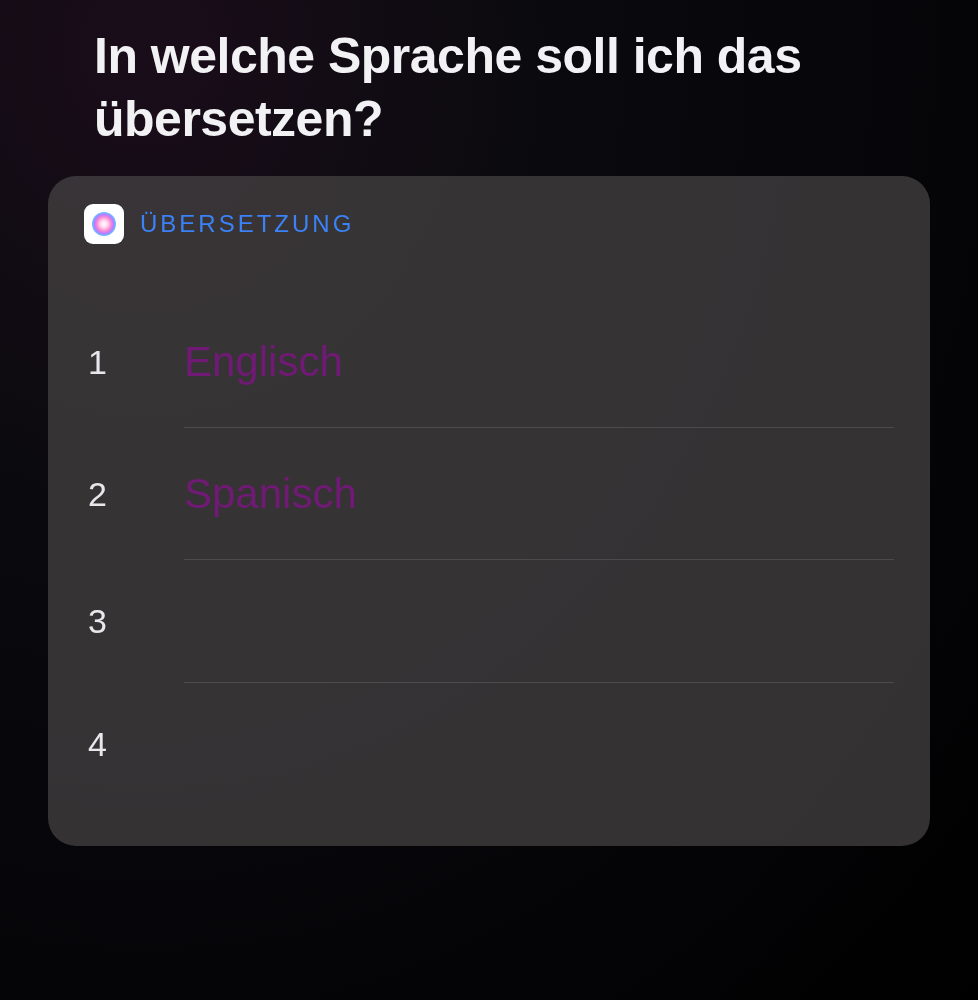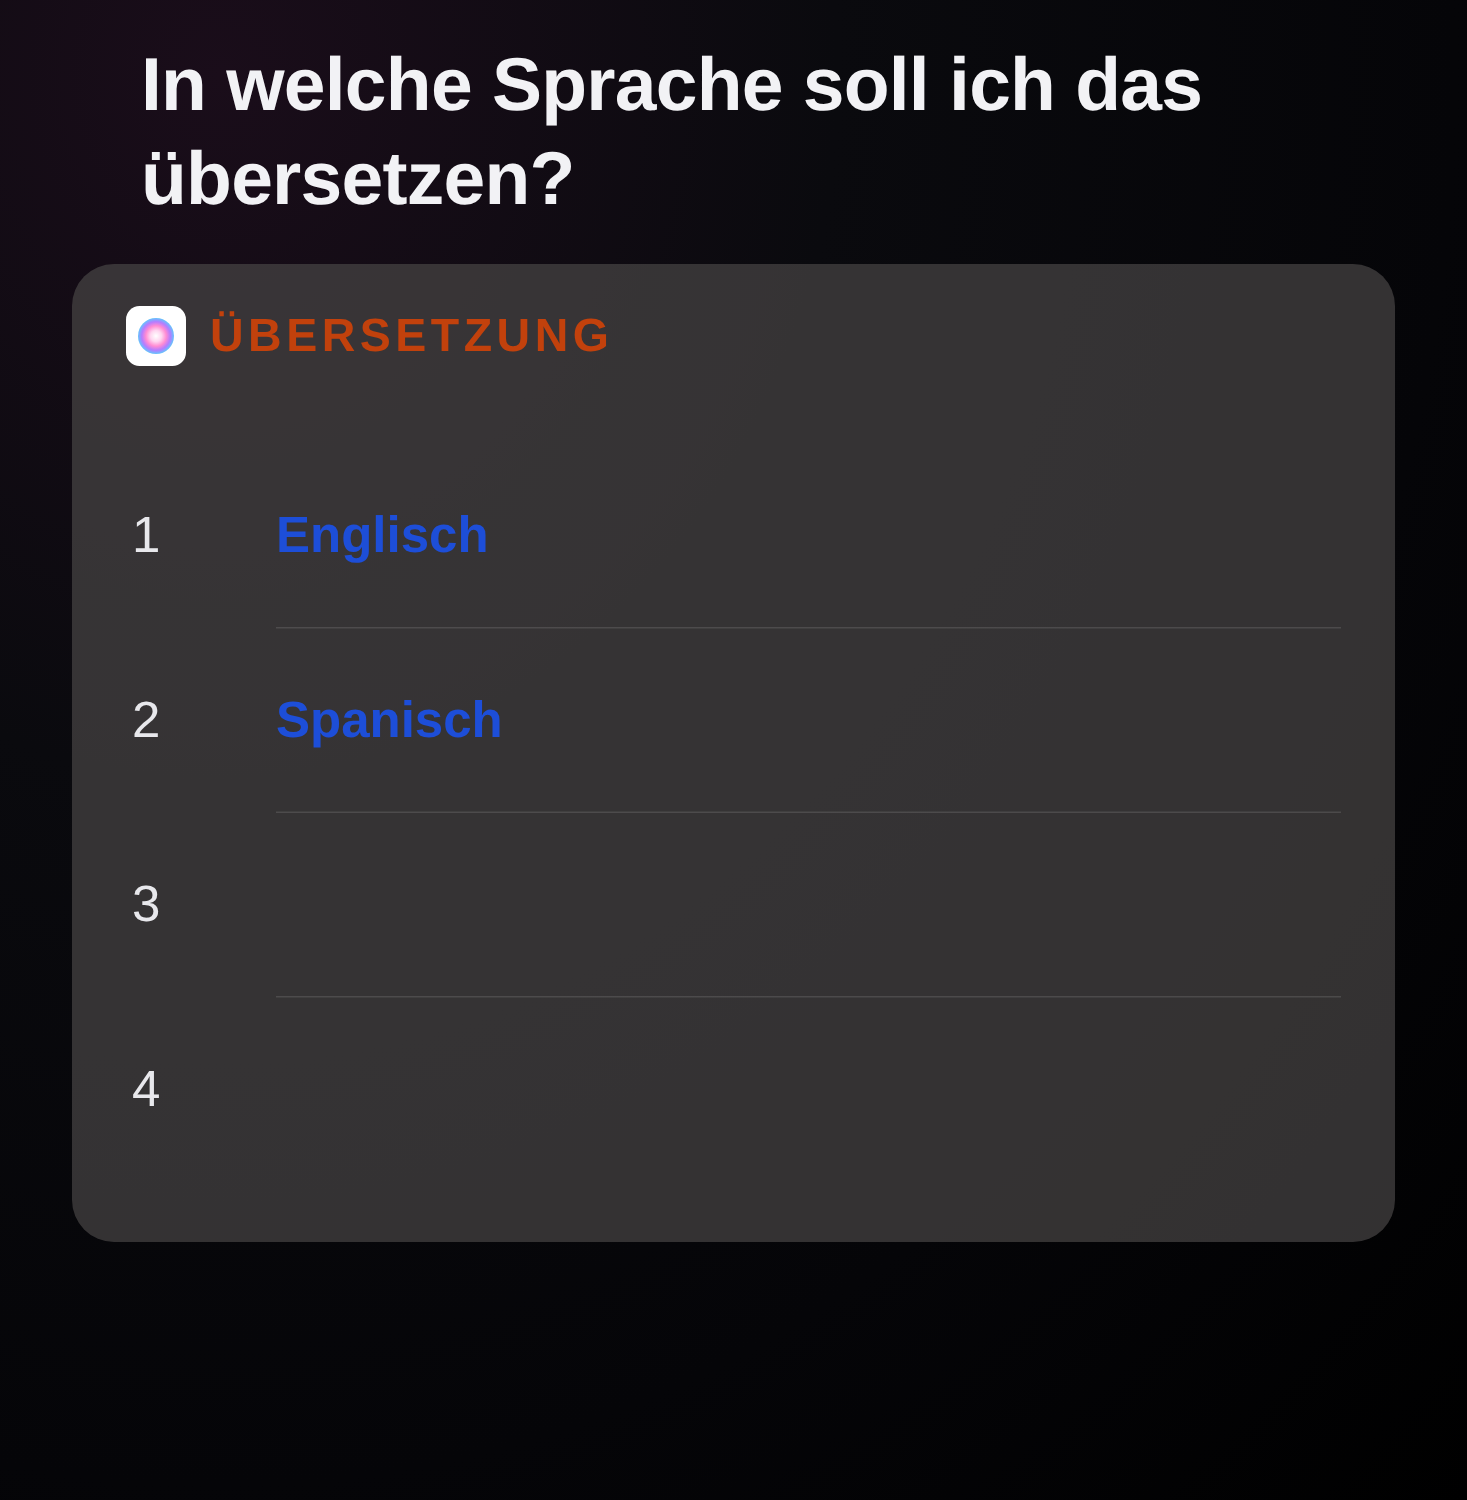--- a/index.html
+++ b/index.html
@@ -53,24 +53,24 @@
       justify-content: center;
       flex-shrink: 0;
     }
     
     .app-icon svg {
       width: 30px;
       height: 30px;
     }
     
     .card-title {
-      font-size: 31px;
-      font-weight: 700;
+      font-size: 24px;
+      font-weight: 400;
       letter-spacing: 3px;
-      color: #c2410c;
+      color: #3b82f6;
     }
     
     .option-list {
       list-style: none;
     }
     
     .option-item {
       display: flex;
       align-items: center;
       padding: 42px 0;
@@ -91,23 +91,23 @@
     .option-number {
       font-size: 34px;
       font-weight: 400;
       color: #e8e8ec;
       width: 100px;
       flex-shrink: 0;
       padding-left: 4px;
     }
     
     .option-label {
-      font-size: 34px;
-      font-weight: 700;
-      color: #1d4ed8;
+      font-size: 42px;
+      font-weight: 400;
+      color: #701a75;
     }
   </style>
 </head>
 <body>
 
 <h1 class="prompt-title">In welche Sprache soll ich das übersetzen?</h1>
 
 <div class="card">
   <div class="card-header">
     <div class="app-icon">

